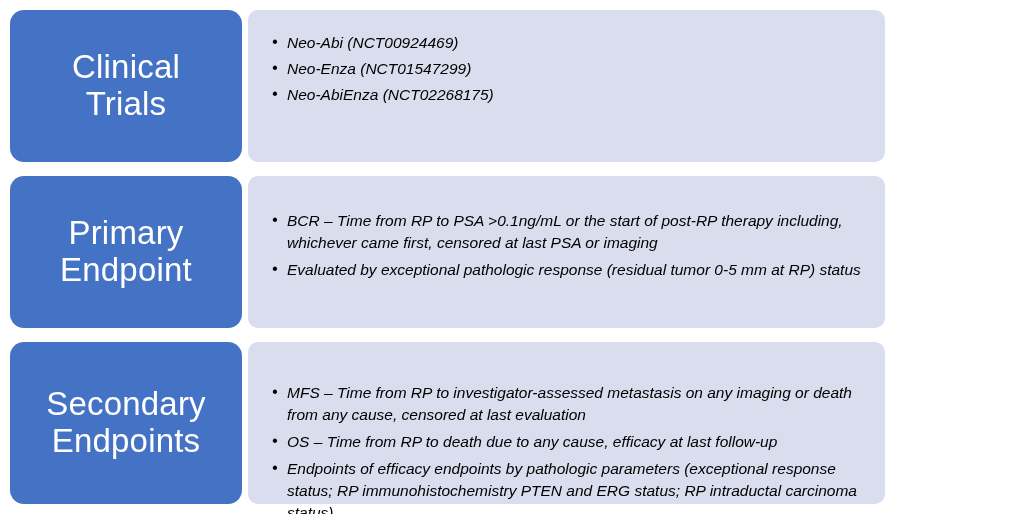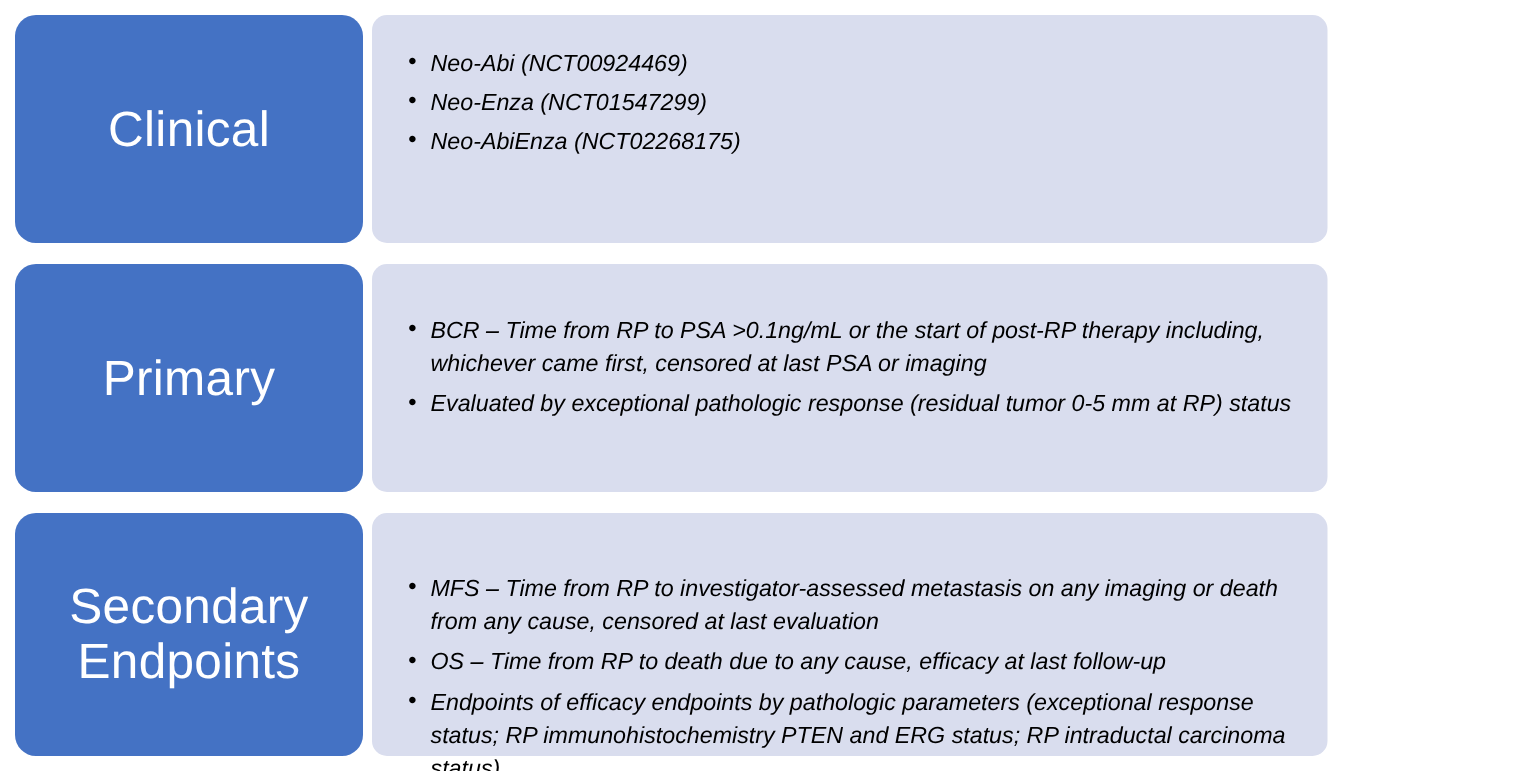--- a/index.html
+++ b/index.html
@@ -92,35 +92,37 @@
 </style>
 </head>
 <body>
 
 <div class="diagram">
 
   <div class="row row-1">
     <div class="label-box">
       <span>
         <span class="l1">Clinical</span>
+        <span class="l2">Trials</span>
       </span>
     </div>
     <div class="content-box">
       <ul class="bullets">
         <li>Neo-Abi (NCT00924469)</li>
         <li>Neo-Enza (NCT01547299)</li>
         <li>Neo-AbiEnza (NCT02268175)</li>
       </ul>
     </div>
   </div>
 
   <div class="row row-2">
     <div class="label-box">
       <span>
         <span class="l1">Primary</span>
+        <span class="l2">Endpoint</span>
       </span>
     </div>
     <div class="content-box">
       <ul class="bullets">
         <li>BCR – Time from RP to PSA &gt;0.1ng/mL or the start of post-RP therapy including,  whichever came first, censored at last PSA or imaging</li>
         <li>Evaluated by  exceptional pathologic response (residual tumor 0-5 mm at RP) status</li>
       </ul>
     </div>
   </div>
 

